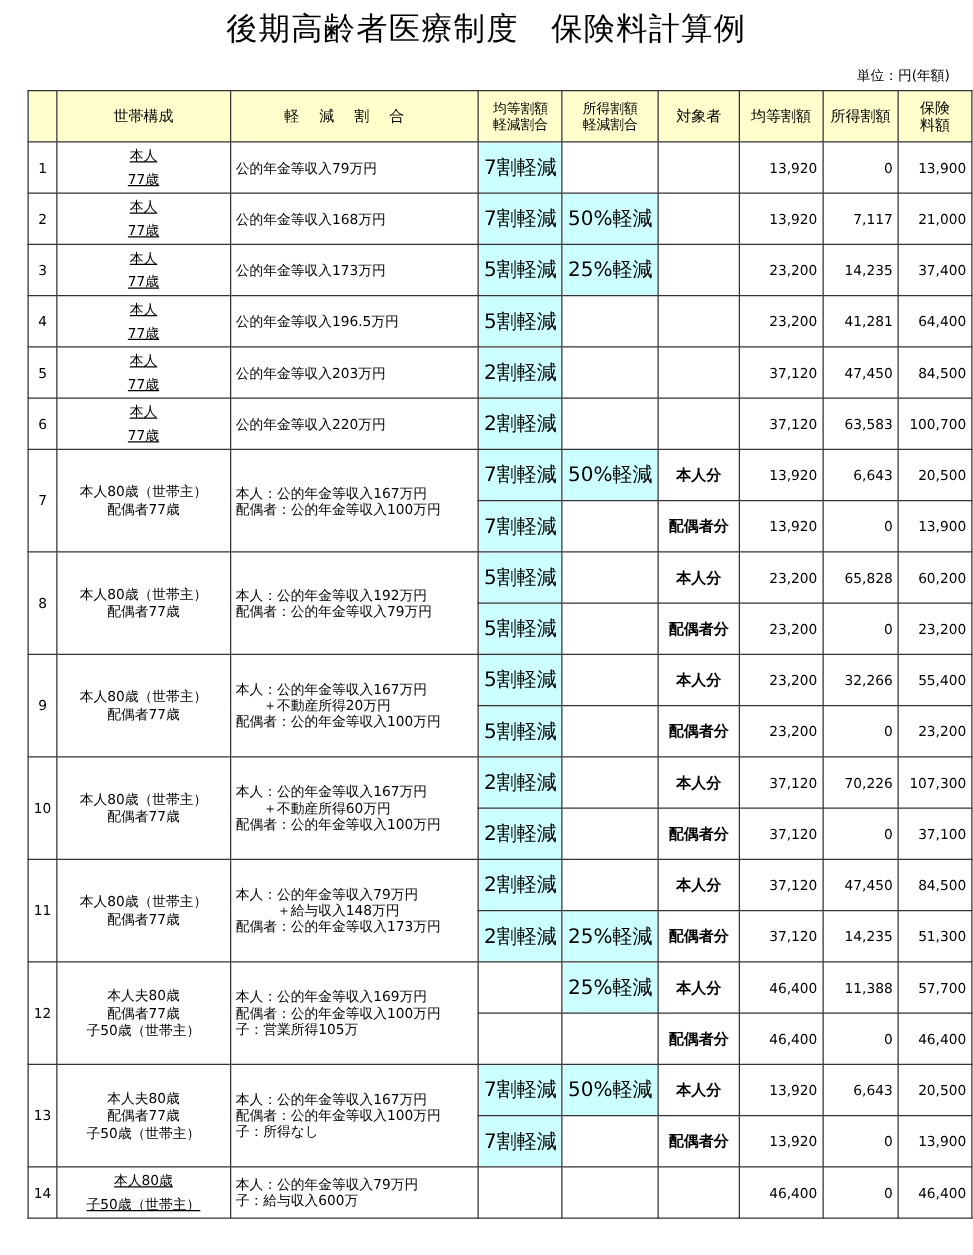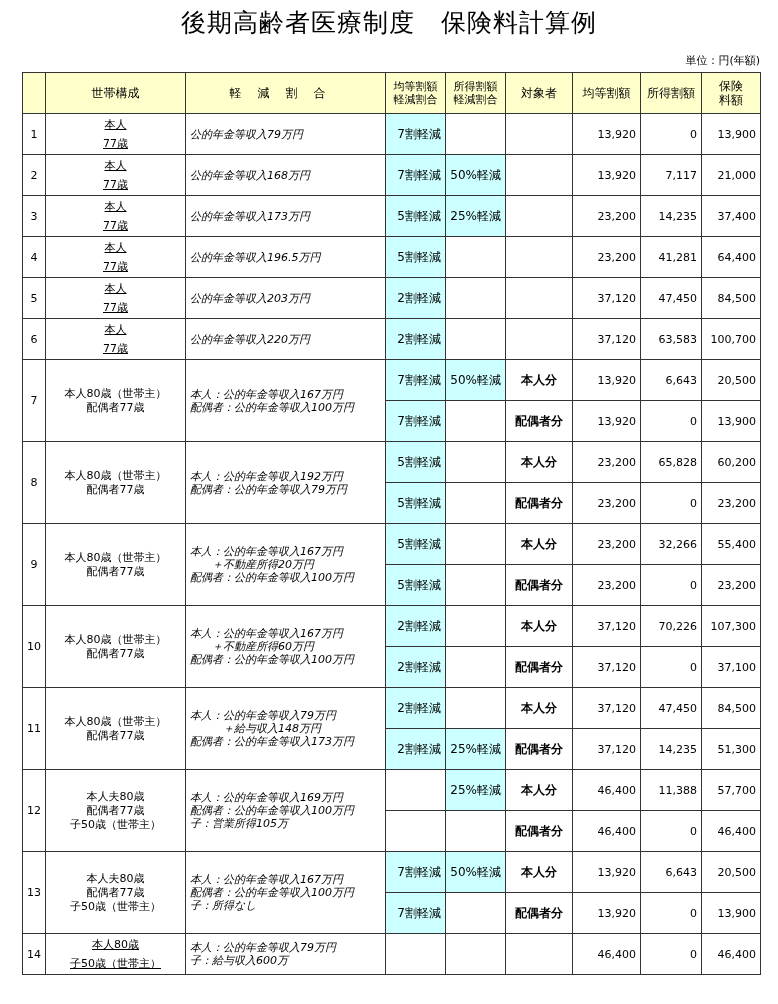--- a/index.html
+++ b/index.html
@@ -9,22 +9,22 @@
            font-size: 25px; font-weight: normal; letter-spacing: 1px; white-space: pre; }
   .unit { position: absolute; right: 18px; top: 53px; font-size: 11px; margin-left: 47px; }
   table.main { position: absolute; left: 22px; top: 72px; border-collapse: collapse;
                table-layout: fixed; font-size: 11px; }
   table.main td, table.main th { border: 1px solid #333; padding: 0 4px; overflow: hidden; }
   table.main th { background: #ffffcc; font-weight: normal; font-size: 12px; height: 40px; line-height: 14px; }
   th.spaced { letter-spacing: 16px; }
   td.num { text-align: center; font-size: 11px; padding: 0 2px; }
   td.household { text-align: center; line-height: 14px; }
   td.household.single { line-height: 19px; text-decoration: underline; }
-  td.income { text-align: left; line-height: 13px; white-space: pre; font-size: 11px; font-style: italic; }
-  td.red { text-align: right; font-size: 12px; white-space: nowrap; }
+  td.income { text-align: left; line-height: 13px; white-space: pre; font-size: 11px; }
+  td.red { text-align: left; font-size: 16px; white-space: nowrap; }
   td.red.hl { background: #ccffff; }
   td.target { text-align: center; font-size: 12px; font-weight: bold; }
   td.amt { text-align: right; padding-right: 7px; font-size: 11px; }
   tr.r1 td { height: 40px; }
   tr.r2 td { height: 40px; }
 </style>
 </head>
 <body>
 
 <div class="title">後期高齢者医療制度　保険料計算例</div>

